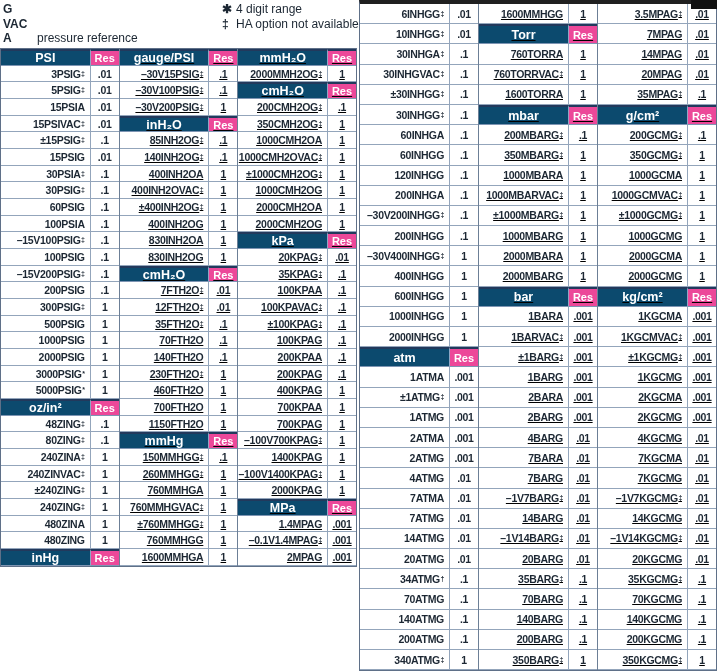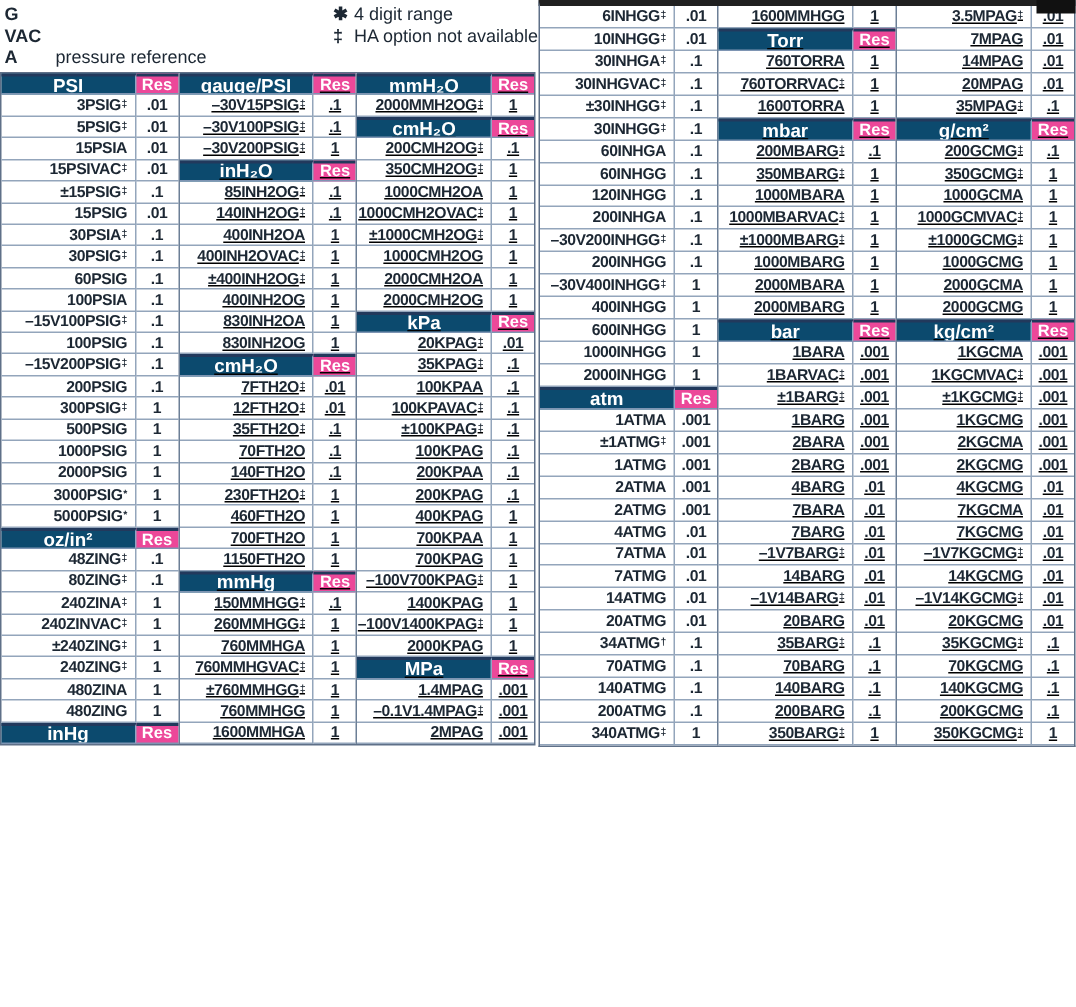--- a/index.html
+++ b/index.html
@@ -10,22 +10,22 @@
   .legend{position:absolute;left:3px;top:2px;width:352px;height:44px;color:#1c2733;}
   .lg-row{display:flex;line-height:14.5px;font-size:12px;}
   .lg-sym{width:34px;font-weight:bold;flex:0 0 34px;}
   .lg-lab{font-weight:500;}
   .notes{position:absolute;left:222px;top:2px;color:#1c2733;}
   .nt-row{display:flex;line-height:14.5px;font-size:12px;}
   .nt-sym{width:14px;flex:0 0 14px;font-weight:bold;}
 
   
   .tbl{position:absolute;display:flex;box-sizing:border-box;border:1.5px solid #5f7088;background:#fff;}
-  .tbl-left{left:0;top:48px;width:357px;height:449px;}
-  .tbl-right{left:359px;top:0;width:358px;height:498px;border-top:4px solid #202020;}
+  .tbl-left{left:0;top:48px;width:357px;height:519px;}
+  .tbl-right{left:359px;top:0;width:358px;height:671px;border-top:4px solid #202020;}
   .col{flex:1;display:flex;flex-direction:column;min-width:0;}
   .col + .col{border-left:1px solid #6c7f96;text-decoration:underline;}
   .row{flex:1;display:flex;min-height:0;}
   .cell{box-sizing:border-box;display:flex;align-items:center;border-right:1px solid #93a5bb;border-bottom:1px solid #93a5bb;overflow:hidden;white-space:nowrap;}
   .cell:last-child{border-right:none;}
   .v{flex:1;justify-content:flex-end;padding-right:5px;font-weight:bold;font-size:10.5px;letter-spacing:-0.3px;color:#1c2733;}
   .r{flex:0 0 28px;justify-content:center;font-weight:bold;font-size:10.5px;letter-spacing:-0.3px;color:#1c2733;}
   .hv{flex:1;justify-content:center;background:#0c4a6e;color:#ffffff;font-weight:bold;font-size:12.5px;border-top:2px solid #22395c;border-right:1px solid #8fa6c4;border-bottom:1px solid #7e95b3;}
   .hr{flex:0 0 28px;justify-content:center;background:#ec4899;color:#ffffff;font-weight:bold;font-size:11px;border-top:2px solid #22395c;border-bottom:1px solid #7e95b3;}
   sup{font-size:7px;line-height:0;margin-left:0.5px;}

